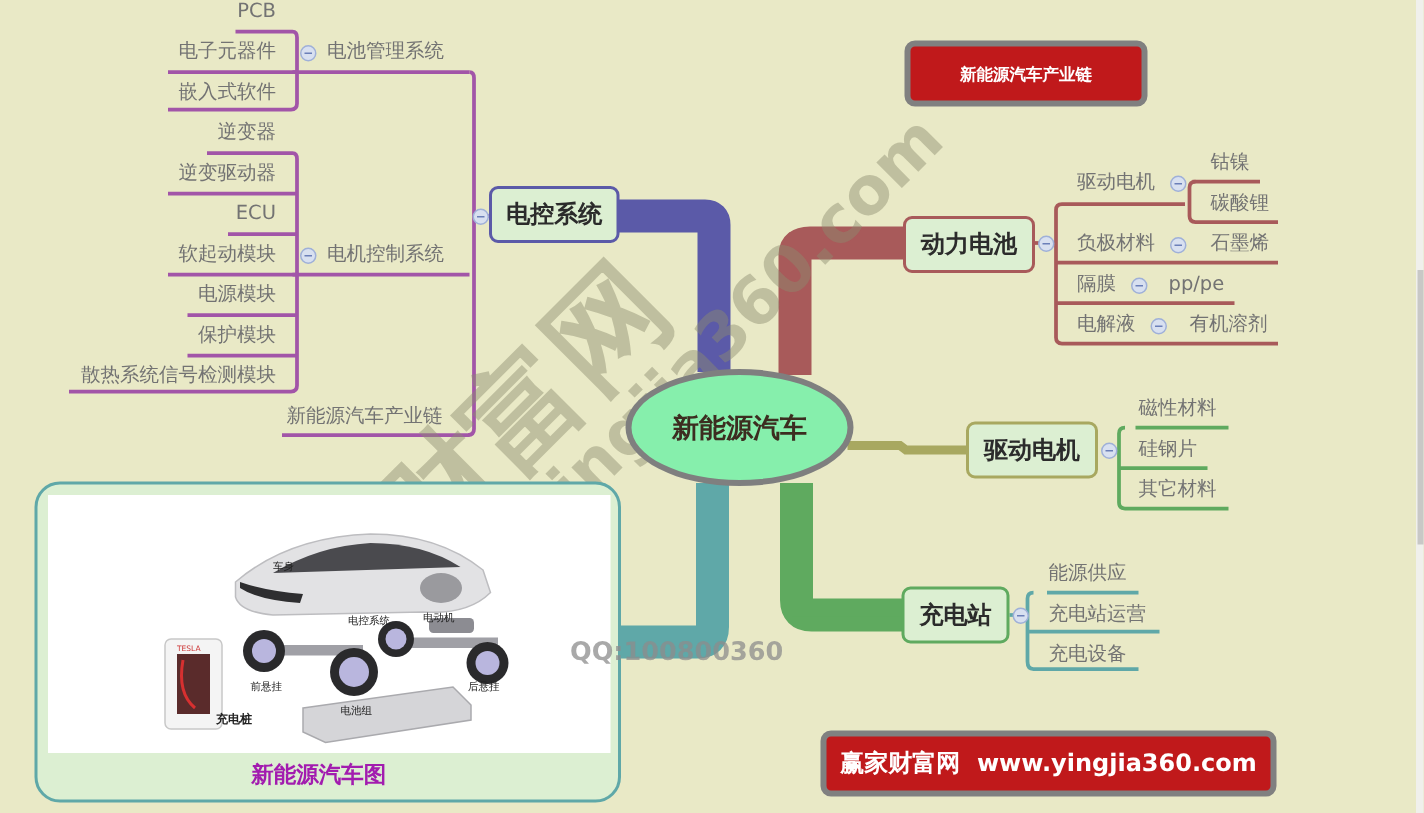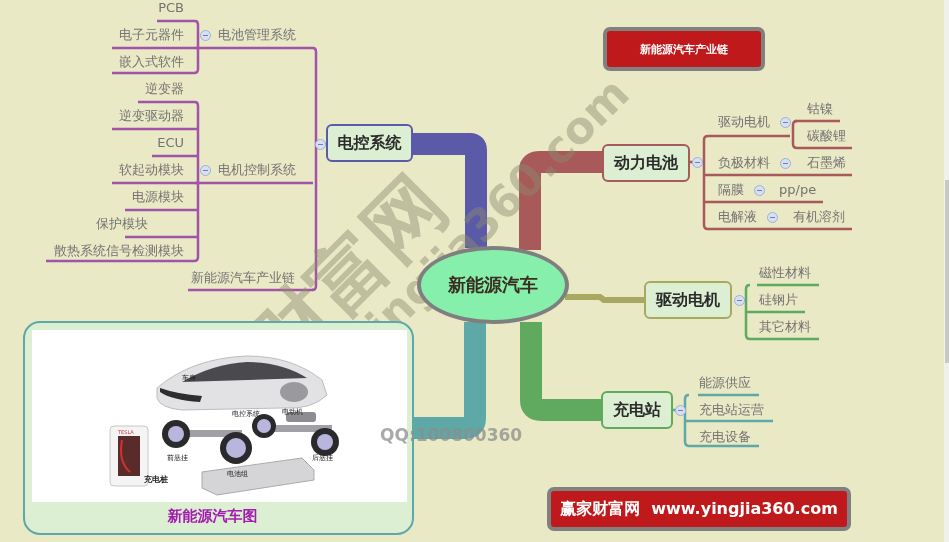--- a/index.html
+++ b/index.html
@@ -124,21 +124,21 @@
 
 <div class="leaf r" style="right:765px; top:0px;">PCB</div>
 <div class="leaf r" style="right:765px; top:27px;">电子元器件</div>
 <div class="leaf r" style="right:765px; top:54px;">嵌入式软件</div>
 
 <div class="leaf r" style="right:765px; top:81px;">逆变器</div>
 <div class="leaf r" style="right:765px; top:108px;">逆变驱动器</div>
 <div class="leaf r" style="right:765px; top:135px;">ECU</div>
 <div class="leaf r" style="right:765px; top:162px;">软起动模块</div>
 <div class="leaf r" style="right:765px; top:189px;">电源模块</div>
-<div class="leaf r" style="right:801px; top:216px;">保护模块</div>
+<div class="leaf r" style="right:765px; top:216px;">保护模块</div>
 <div class="leaf r" style="right:765px; top:243px;">散热系统信号检测模块</div>
 
 <div class="topic" style="left:602px; top:144px; width:88px; height:38px; border:2px solid #a85a5a;text-align:center;">动力电池</div>
 <span class="collapse" style="left:692px; top:157px;"></span>
 
 <div class="leaf" style="left:718px; top:114px;">驱动电机</div>
 <span class="collapse" style="left:780px; top:117px;"></span>
 <div class="leaf" style="left:807px; top:101px;">钴镍</div>
 <div class="leaf" style="left:807px; top:128px;">碳酸锂</div>
 

